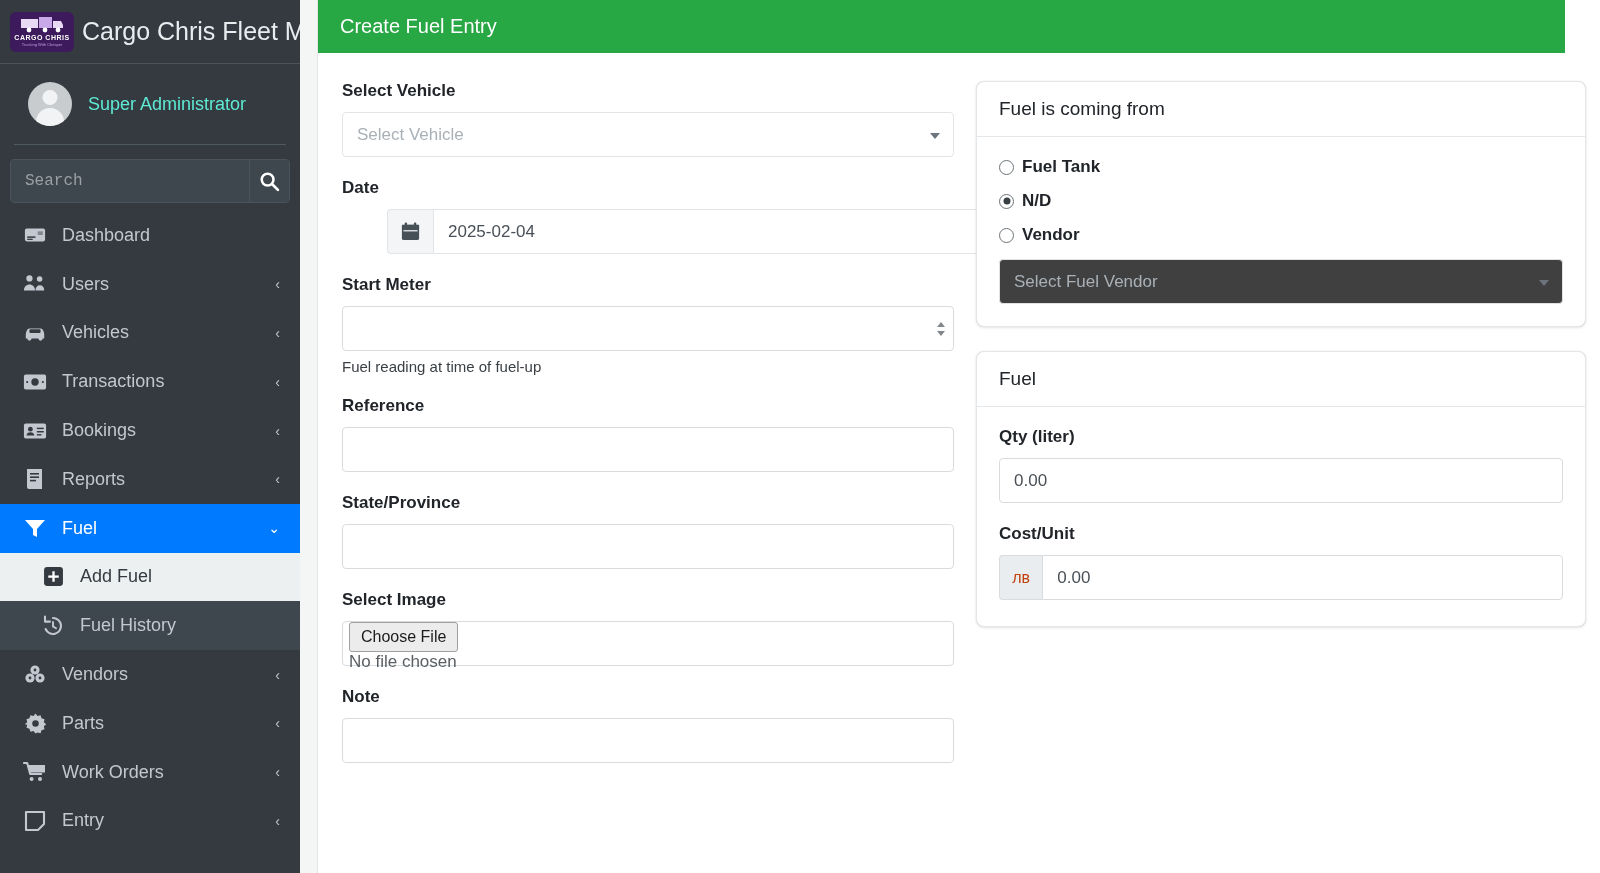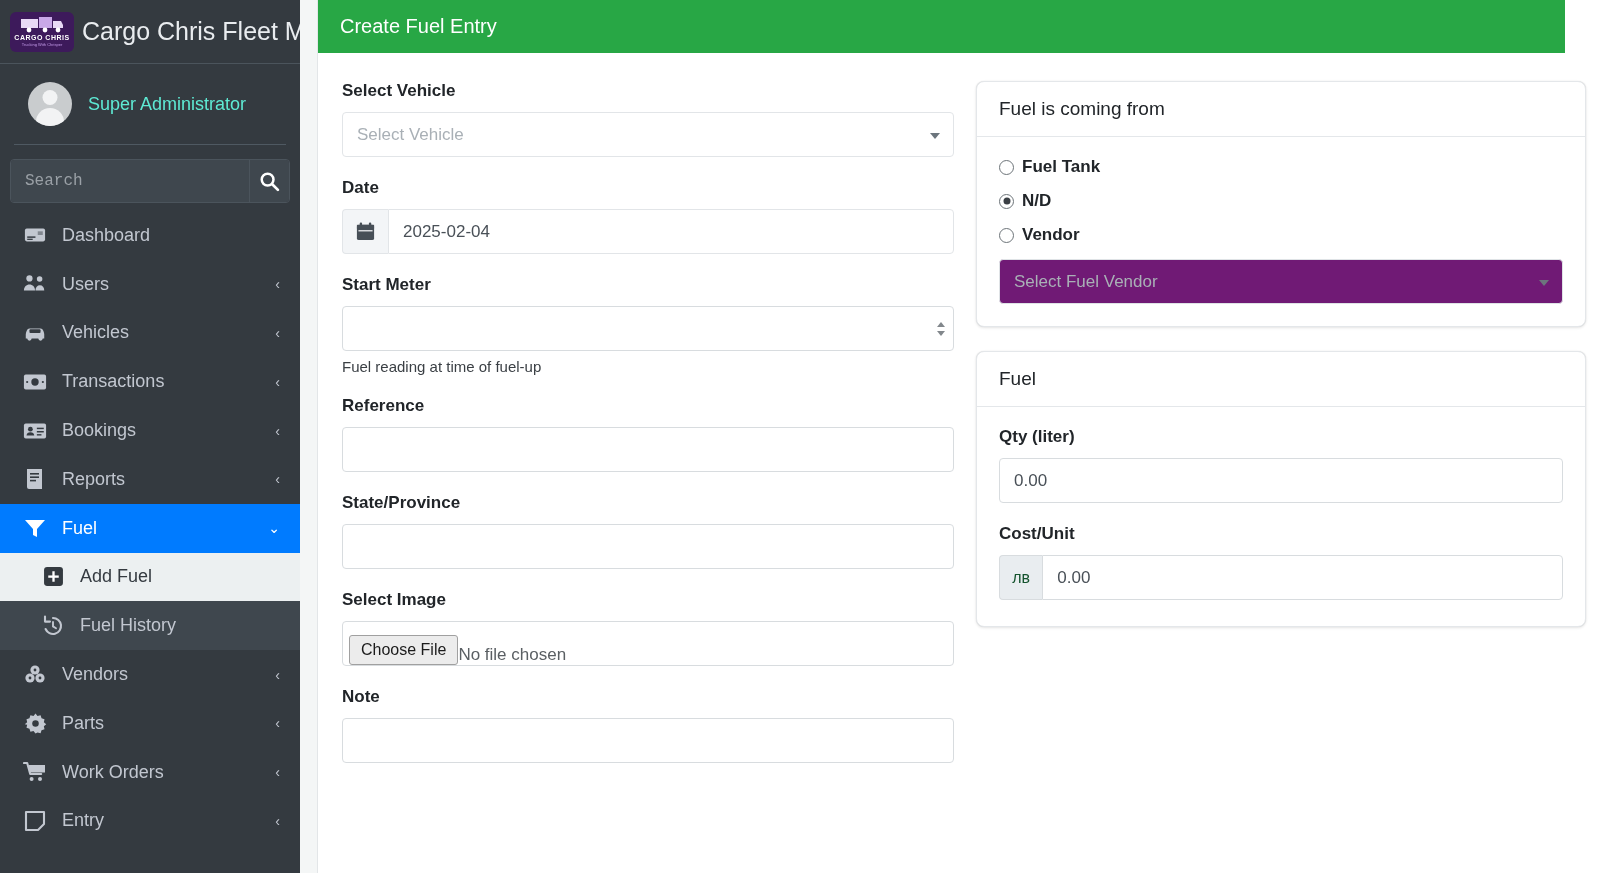--- a/index.html
+++ b/index.html
@@ -273,21 +273,21 @@
     border: 1px solid #e2e5e8;
     border-radius: 4px;
     background: #fff;
     display: flex;
     align-items: center;
     padding: 0 30px 0 14px;
     font-size: 17px;
     color: #a9b0b6;
     cursor: pointer;
   }
-  .select-box.disabled { background: #701a75; border-color: #dfe3e6; }
+  .select-box.disabled { background: #404040; border-color: #dfe3e6; }
   .caret {
     position: absolute;
     right: 13px; top: 50%;
     margin-top: -2px;
     width: 0; height: 0;
     border-left: 5px solid transparent;
     border-right: 5px solid transparent;
     border-top: 6px solid #6c757d;
   }
 
@@ -295,21 +295,21 @@
   .input-group-prepend {
     width: 47px;
     height: 45px;
     background: #e9edf0;
     border: 1px solid #d8dcdf;
     border-right: none;
     border-radius: 4px 0 0 4px;
     display: flex;
     align-items: center;
     justify-content: center;
-    color: #14532d;
+    color: #c2410c;
     font-size: 16px;
   }
   .input-group .fcontrol { border-radius: 0 4px 4px 0; }
 
   .number-wrap { position: relative; }
   .spinner {
     position: absolute;
     right: 9px; top: 50%;
     transform: translateY(-50%);
     display: flex;
@@ -317,21 +317,21 @@
     gap: 4px;
   }
   .spin-up, .spin-dn {
     width: 0; height: 0;
     border-left: 4px solid transparent;
     border-right: 4px solid transparent;
   }
   .spin-up { border-bottom: 5px solid #82878c; }
   .spin-dn { border-top: 5px solid #82878c; }
 
-  .date-group { display: flex; width: 100%; }
+  .date-group { display: flex; width: 100%; margin-left: 45px; }
   .date-icon-box {
     width: 46px;
     height: 45px;
     background: #f3f5f7;
     border: 1px solid #e2e5e8;
     border-right: none;
     border-radius: 4px 0 0 4px;
     display: flex;
     align-items: center;
     justify-content: center;
@@ -349,22 +349,23 @@
     font-family: "Liberation Sans", sans-serif;
   }
 
   .file-wrap {
     width: 100%;
     height: 45px;
     border: 1px solid #d8dcdf;
     border-radius: 4px;
     background: #fff;
     display: flex;
-    align-items: flex-end;
+    align-items: flex-start;
     padding: 0 6px;
+    flex-direction: column;
   }
   .file-btn {
     background: #ececec;
     border: 1px solid #a0a0a0;
     border-radius: 3px;
     padding: 5px 11px;
     font-size: 16px;
     color: #1b1b1b;
     cursor: pointer;
     font-family: "Liberation Sans", sans-serif;

